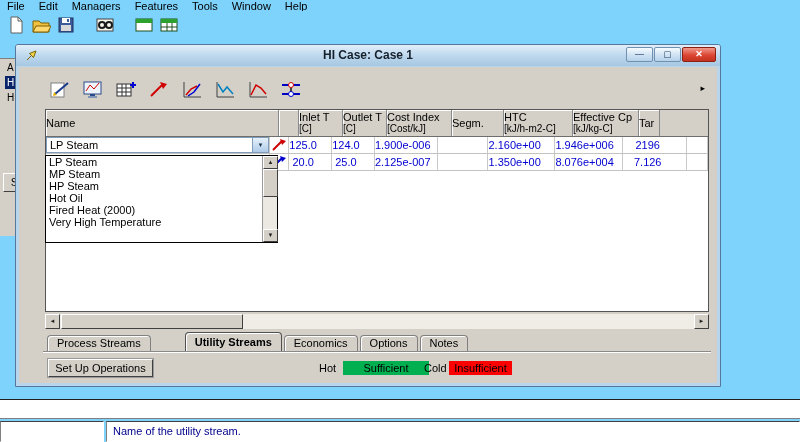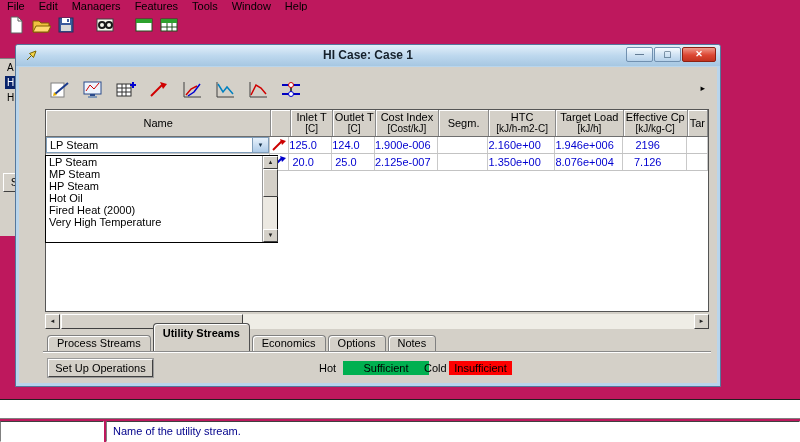--- a/index.html
+++ b/index.html
@@ -1,19 +1,19 @@
 <!DOCTYPE html>
 <html><head>
 <meta charset="utf-8">
 <style>
   * { margin:0; padding:0; box-sizing:border-box; }
   html,body { background:#d4d0c8; }
   #screen {
     position:relative; width:800px; height:442px; overflow:hidden;
-    background:#be185d; color:#000;
+    background:#7dd3fc; color:#000;
     font-family:"Liberation Sans", sans-serif; font-size:11px;
   }
   
   .menubar { position:absolute; left:0; top:0; width:100%; height:11px; overflow:hidden; }
   .menubar span { display:inline-block; margin-top:-4px; line-height:15px; padding:0 7px; }
   .toolbar { position:absolute; left:0; top:12px; width:100%; height:26px; display:flex; align-items:center; padding-left:3px; }
   .tbtn { width:25px; height:23px; display:flex; align-items:center; justify-content:center; }
   .tsep { width:14px; height:23px; }
   
   .leftpanel { position:absolute; left:0; top:58px; width:30px; height:178px; background:#d4d0c8;
@@ -37,21 +37,21 @@
     background:linear-gradient(#f09a8c,#dc4632 55%,#c23320); border-color:#8c2012; }
   .content { position:absolute; left:3px; right:3px; top:22px; bottom:3px; background:#d4d0c8; overflow:hidden; }
   
   .wtoolbar { position:absolute; left:28px; top:10px; height:26px; display:flex; gap:7px; align-items:center; }
   .wtbtn { width:26px; height:24px; display:flex; align-items:center; justify-content:center; }
   .overflow { position:absolute; right:12px; top:16px; font-size:9px; }
   
   .table { position:absolute; left:26px; top:42px; width:664px; height:203px; background:#fff;
     border:1px solid #555; overflow:hidden; }
   .thead { display:flex; height:27px; background:#d4d0c8; border-bottom:1px solid #6e6e6e; }
-  .th { display:flex; flex-direction:column; align-items:center; justify-content:center;
+  .th { display:flex; flex-direction:column; justify-content:center;
     border-right:1px solid #8a8a8a; box-shadow:inset 1px 1px 0 #fff; line-height:12px; overflow:hidden; white-space:nowrap; }
   .th .sub { font-size:10px; }
   .th span:empty { display:none; }
   .trow { display:flex; height:17px; border-bottom:1px solid #c3c3c3; }
   .td { border-right:1px solid #c9c9c9; line-height:16px; overflow:hidden; white-space:nowrap; }
   .td.num { text-align:center; padding-right:14px; color:#0000d0; }
   .c-name{width:233px} .c-mark{width:20px; display:flex; align-items:center; justify-content:center;}
   .c-in{width:44px} .c-out{width:44px} .c-cost{width:65px} .c-seg{width:52px}
   .c-htc{width:69px} .c-load{width:70px} .c-cp{width:66px} .c-tar{width:21px}
   
@@ -74,21 +74,21 @@
   .hscroll { position:absolute; left:26px; top:247px; width:664px; height:15px; background:#efede6; }
   .sbtn { position:absolute; top:0; width:15px; height:15px; background:#d4d0c8; border:1px solid;
     border-color:#fff #404040 #404040 #fff; text-align:center; font-size:6px; line-height:13px; color:#222; }
   .sbtn.left{left:0} .sbtn.right{right:0}
   .hthumb { position:absolute; left:16px; top:0; width:182px; height:15px; background:#d4d0c8;
     border:1px solid; border-color:#fff #404040 #404040 #fff; }
   
   .tabs { position:absolute; left:28px; top:265px; height:19px; display:flex; align-items:flex-end; }
   .tab { height:16px; line-height:15px; padding:0 9px; margin-right:2px; background:#d4d0c8;
     border:1px solid #808080; border-bottom:none; border-radius:4px 4px 0 0; box-shadow:inset 1px 1px 0 #fff; }
-  .tab.active { height:28px; line-height:18px; font-weight:bold; z-index:2; border-color:#505050; }
+  .tab.active { height:19px; line-height:18px; font-weight:bold; z-index:2; border-color:#505050;margin-left:32px; }
   .tabline { position:absolute; left:24px; top:284px; width:668px; height:2px;
     border-top:1px solid #8a8a8a; border-bottom:1px solid #fff; }
   
   .btn { position:absolute; top:292px; height:18px; background:#d4d0c8; text-align:center; line-height:16px;
     border:1px solid; border-color:#fff #404040 #404040 #fff; box-shadow:0 0 0 1px #9a9a9a; }
   .stat-label { position:absolute; top:295px; }
   .badge { position:absolute; top:294px; height:14px; line-height:14px; text-align:center; font-size:11px; color:#000; }
   
   .bigfield { position:absolute; left:0; top:399px; width:800px; height:20px; background:#fff;
     border-top:1px solid #202020; border-bottom:1px solid #808080; }
@@ -259,24 +259,20 @@
           <div class="th c-cost">
               <span>Cost Index</span>
               <span class="sub">[Cost/kJ]</span>
             </div>
           <div class="th c-seg">
               <span>Segm.</span>
             </div>
           <div class="th c-htc">
               <span>HTC</span>
               <span class="sub">[kJ/h-m2-C]</span>
-            </div>
-          <div class="th c-load">
-              <span>Target Load</span>
-              <span class="sub">[kJ/h]</span>
             </div>
           <div class="th c-cp">
               <span>Effective Cp</span>
               <span class="sub">[kJ/kg-C]</span>
             </div>
           <div class="th c-tar">
               <span>Tar</span>
             </div>
         </div>
 

